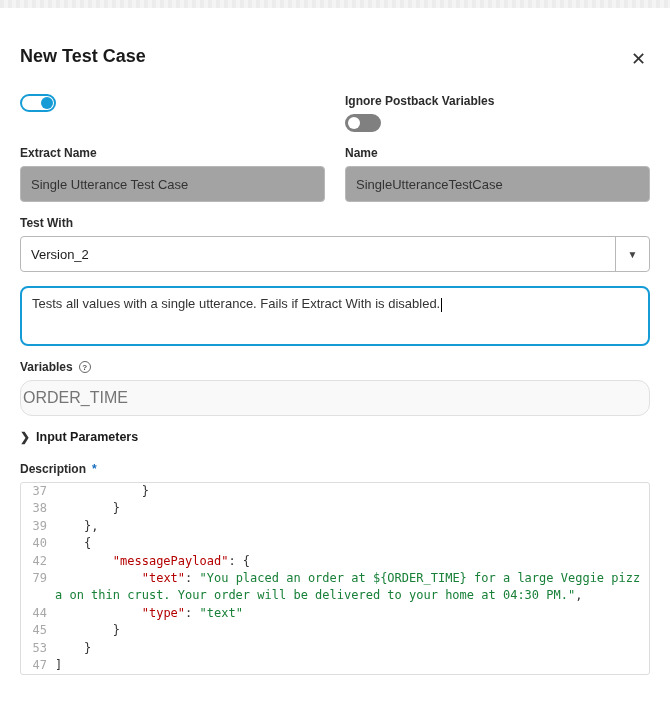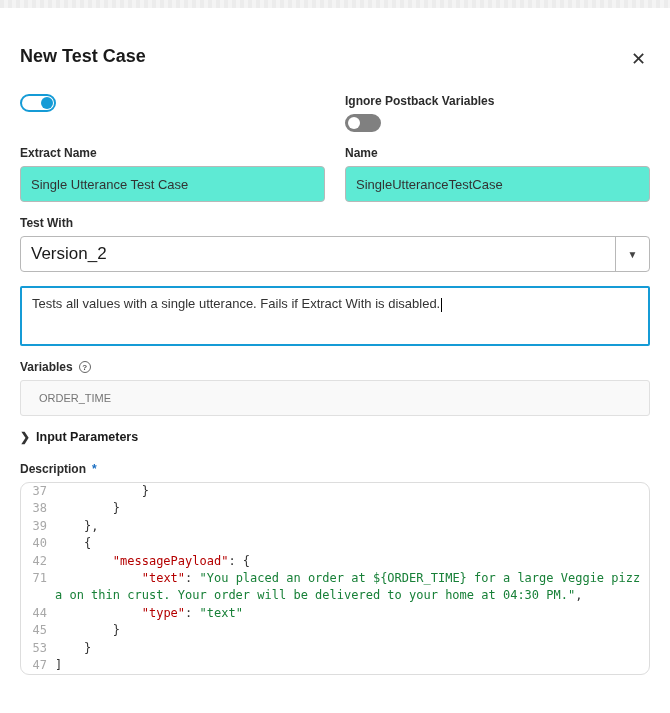--- a/index.html
+++ b/index.html
@@ -98,99 +98,99 @@
   }
 
   .text-input {
     width: 100%;
     height: 36px;
     border: 1px solid #b8b8b8;
     border-radius: 4px;
     padding: 0 10px;
     font-size: 13px;
     color: #333;
-    background: #5eead4;
+    background: #a3a3a3;
   }
   .text-input::placeholder { color: #999; }
 
   .select-wrap {
     display: flex;
     width: 100%;
     height: 36px;
     border: 1px solid #b8b8b8;
     border-radius: 4px;
     overflow: hidden;
   }
   .select-value {
     flex: 1;
     padding: 0 10px;
     display: flex;
     align-items: center;
-    font-size: 17px;
+    font-size: 13px;
   }
   .select-btn {
     width: 34px;
     border-left: 1px solid #b8b8b8;
     display: flex;
     align-items: center;
     justify-content: center;
     cursor: pointer;
     font-size: 10px;
     color: #444;
   }
 
   .textarea {
     width: 100%;
     min-height: 60px;
     border: 2px solid #159bd6;
-    border-radius: 2px;
+    border-radius: 8px;
     padding: 8px 10px;
     font-size: 13px;
     color: #333;
     resize: none;
     outline: none;
     font-family: inherit;
   }
   .cursor {
     display:inline-block;
     width:1px; height:14px;
     background:#000;
     vertical-align:middle;
     margin-left:1px;
   }
 
   .variables-input {
     width: 100%;
     height: 36px;
     border: 1px solid #e0e0e0;
     background: #f9f9f9;
-    border-radius: 3px;
-    padding: 0 18px;
-    font-size: 11px;
+    border-radius: 12px;
+    padding: 0 2px;
+    font-size: 16px;
     color: #888;
   }
 
   .expander {
     display: flex;
     align-items: center;
     gap: 6px;
     font-size: 12.5px;
     font-weight: 700;
     cursor: pointer;
     margin: 12px 0 18px 0;
   }
   .expander .chev {
     font-size: 12px;
     color: #333;
   }
 
   .code-area {
     width: 100%;
     border: 1px solid #ddd;
-    border-radius: 9px;
+    border-radius: 3px;
     font-family: ui-monospace, Menlo, Consolas, monospace;
     font-size: 12px;
     overflow: hidden;
   }
   .code-line {
     display: flex;
     align-items: flex-start;
     line-height: 1.45;
   }
   .gutter {
@@ -295,21 +295,21 @@
           </div>
           <div class="code-line">
             <div class="gutter">40</div>
             <div class="code"><span>    </span><span class="p">{</span></div>
           </div>
           <div class="code-line">
             <div class="gutter">42</div>
             <div class="code"><span>        </span><span class="k">"messagePayload"</span><span class="p">: {</span></div>
           </div>
           <div class="code-line">
-            <div class="gutter">71</div>
+            <div class="gutter">79</div>
             <div class="code"><span>            </span><span class="k">"text"</span><span class="p">: </span><span class="s">"You placed an order at ${ORDER_TIME} for a large Veggie pizza on thin crust. Your order will be delivered to your home at 04:30 PM."</span><span class="p">,</span></div>
           </div>
           <div class="code-line">
             <div class="gutter">44</div>
             <div class="code"><span>            </span><span class="k">"type"</span><span class="p">: </span><span class="s">"text"</span></div>
           </div>
           <div class="code-line">
             <div class="gutter">45</div>
             <div class="code"><span>        </span><span class="p">}</span></div>
           </div>

